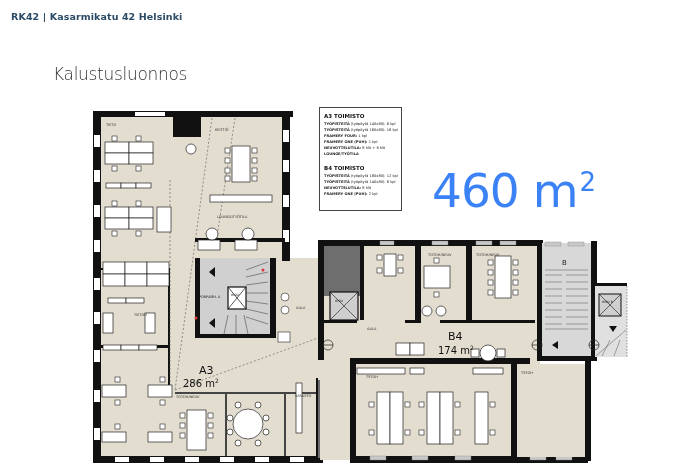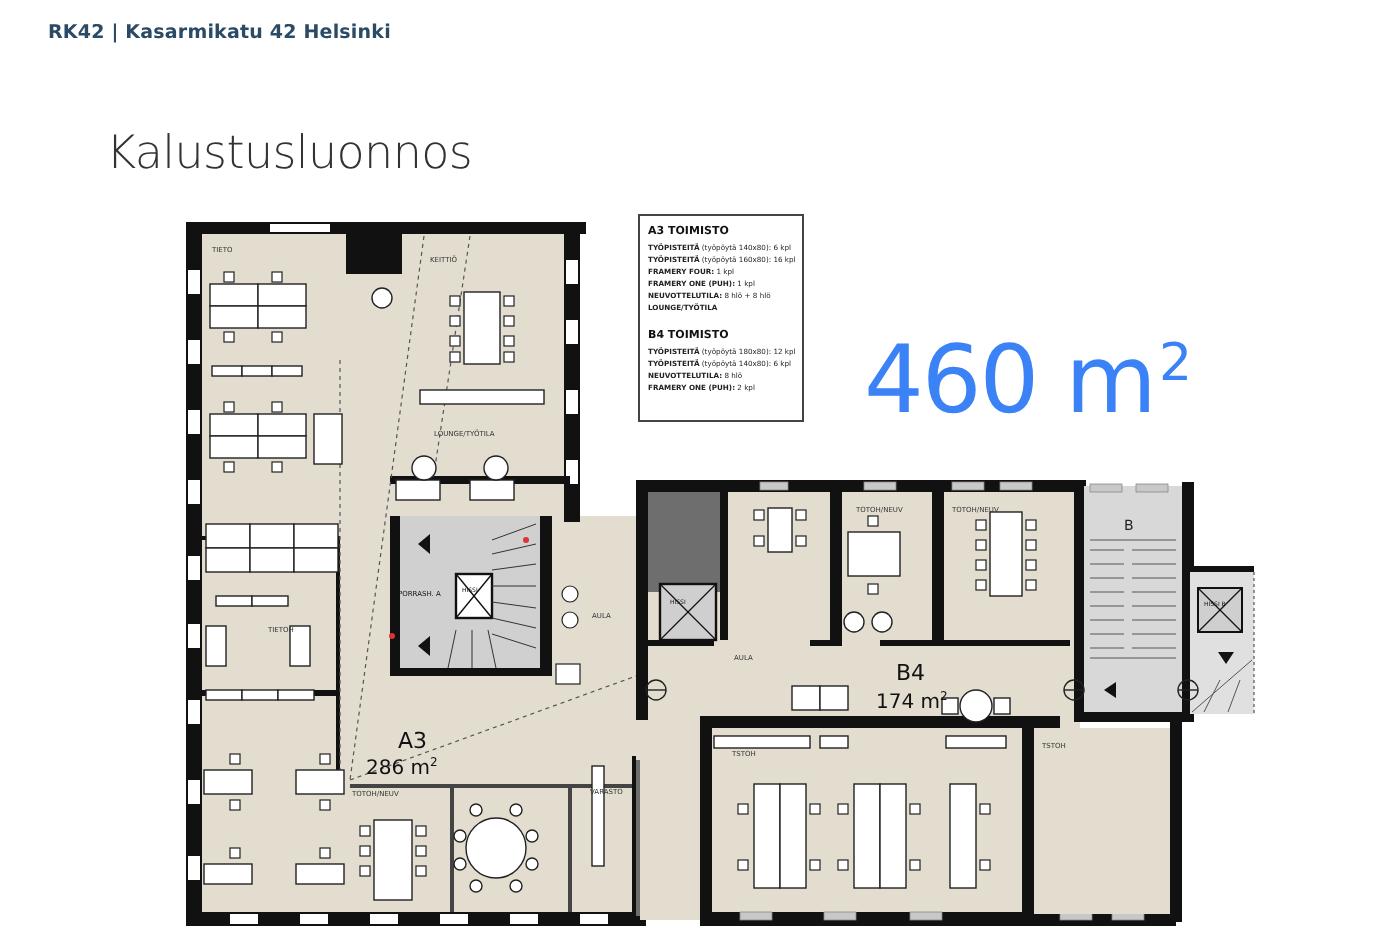--- a/index.html
+++ b/index.html
@@ -1,18 +1,18 @@
 <!DOCTYPE html>
 <html><head>
 <meta charset="utf-8">
 <style>
   html,body{margin:0;padding:0;background:#ffffff;}
   body{width:700px;height:467px;position:relative;overflow:hidden;font-family:"Liberation Sans",sans-serif;}
-  .hdr{position:absolute;left:24px;top:11px;font-size:9.5px;font-weight:bold;color:#2a4a66;letter-spacing:0.1px;font-family:"DejaVu Sans",sans-serif;}
-  .title{position:absolute;left:53px;top:64px;font-size:23px;color:#333;font-weight:300;font-family:"DejaVu Sans",sans-serif;letter-spacing:-0.3px;}
+  .hdr{position:absolute;left:11px;top:11px;font-size:9.5px;font-weight:bold;color:#2a4a66;letter-spacing:0.1px;font-family:"DejaVu Sans",sans-serif;}
+  .title{position:absolute;left:53px;top:64px;font-size:17px;color:#333;font-weight:300;font-family:"DejaVu Sans",sans-serif;letter-spacing:-0.3px;}
   .area{position:absolute;left:432px;top:163px;font-size:47px;color:#3b82f6;font-family:"DejaVu Sans",sans-serif;letter-spacing:-1px;}
   .area sup{font-size:26px;vertical-align:top;position:relative;top:4px;margin-left:2px;}
   .legend{position:absolute;left:319px;top:107px;width:83px;height:104px;border:1px solid #444;background:#fff;padding:3px 4px;box-sizing:border-box;font-family:"DejaVu Sans",sans-serif;}
   .legend .h{font-size:5.5px;font-weight:bold;color:#111;margin:2px 0 2px;}
   .legend .r{font-size:3.6px;color:#222;line-height:6px;white-space:nowrap;}
   .legend .r b{font-weight:bold;}
   .legend .gap{height:6px;}
   svg.plan{position:absolute;left:0;top:0;}
   .lbl{font-family:"DejaVu Sans",sans-serif;}
 </style>

